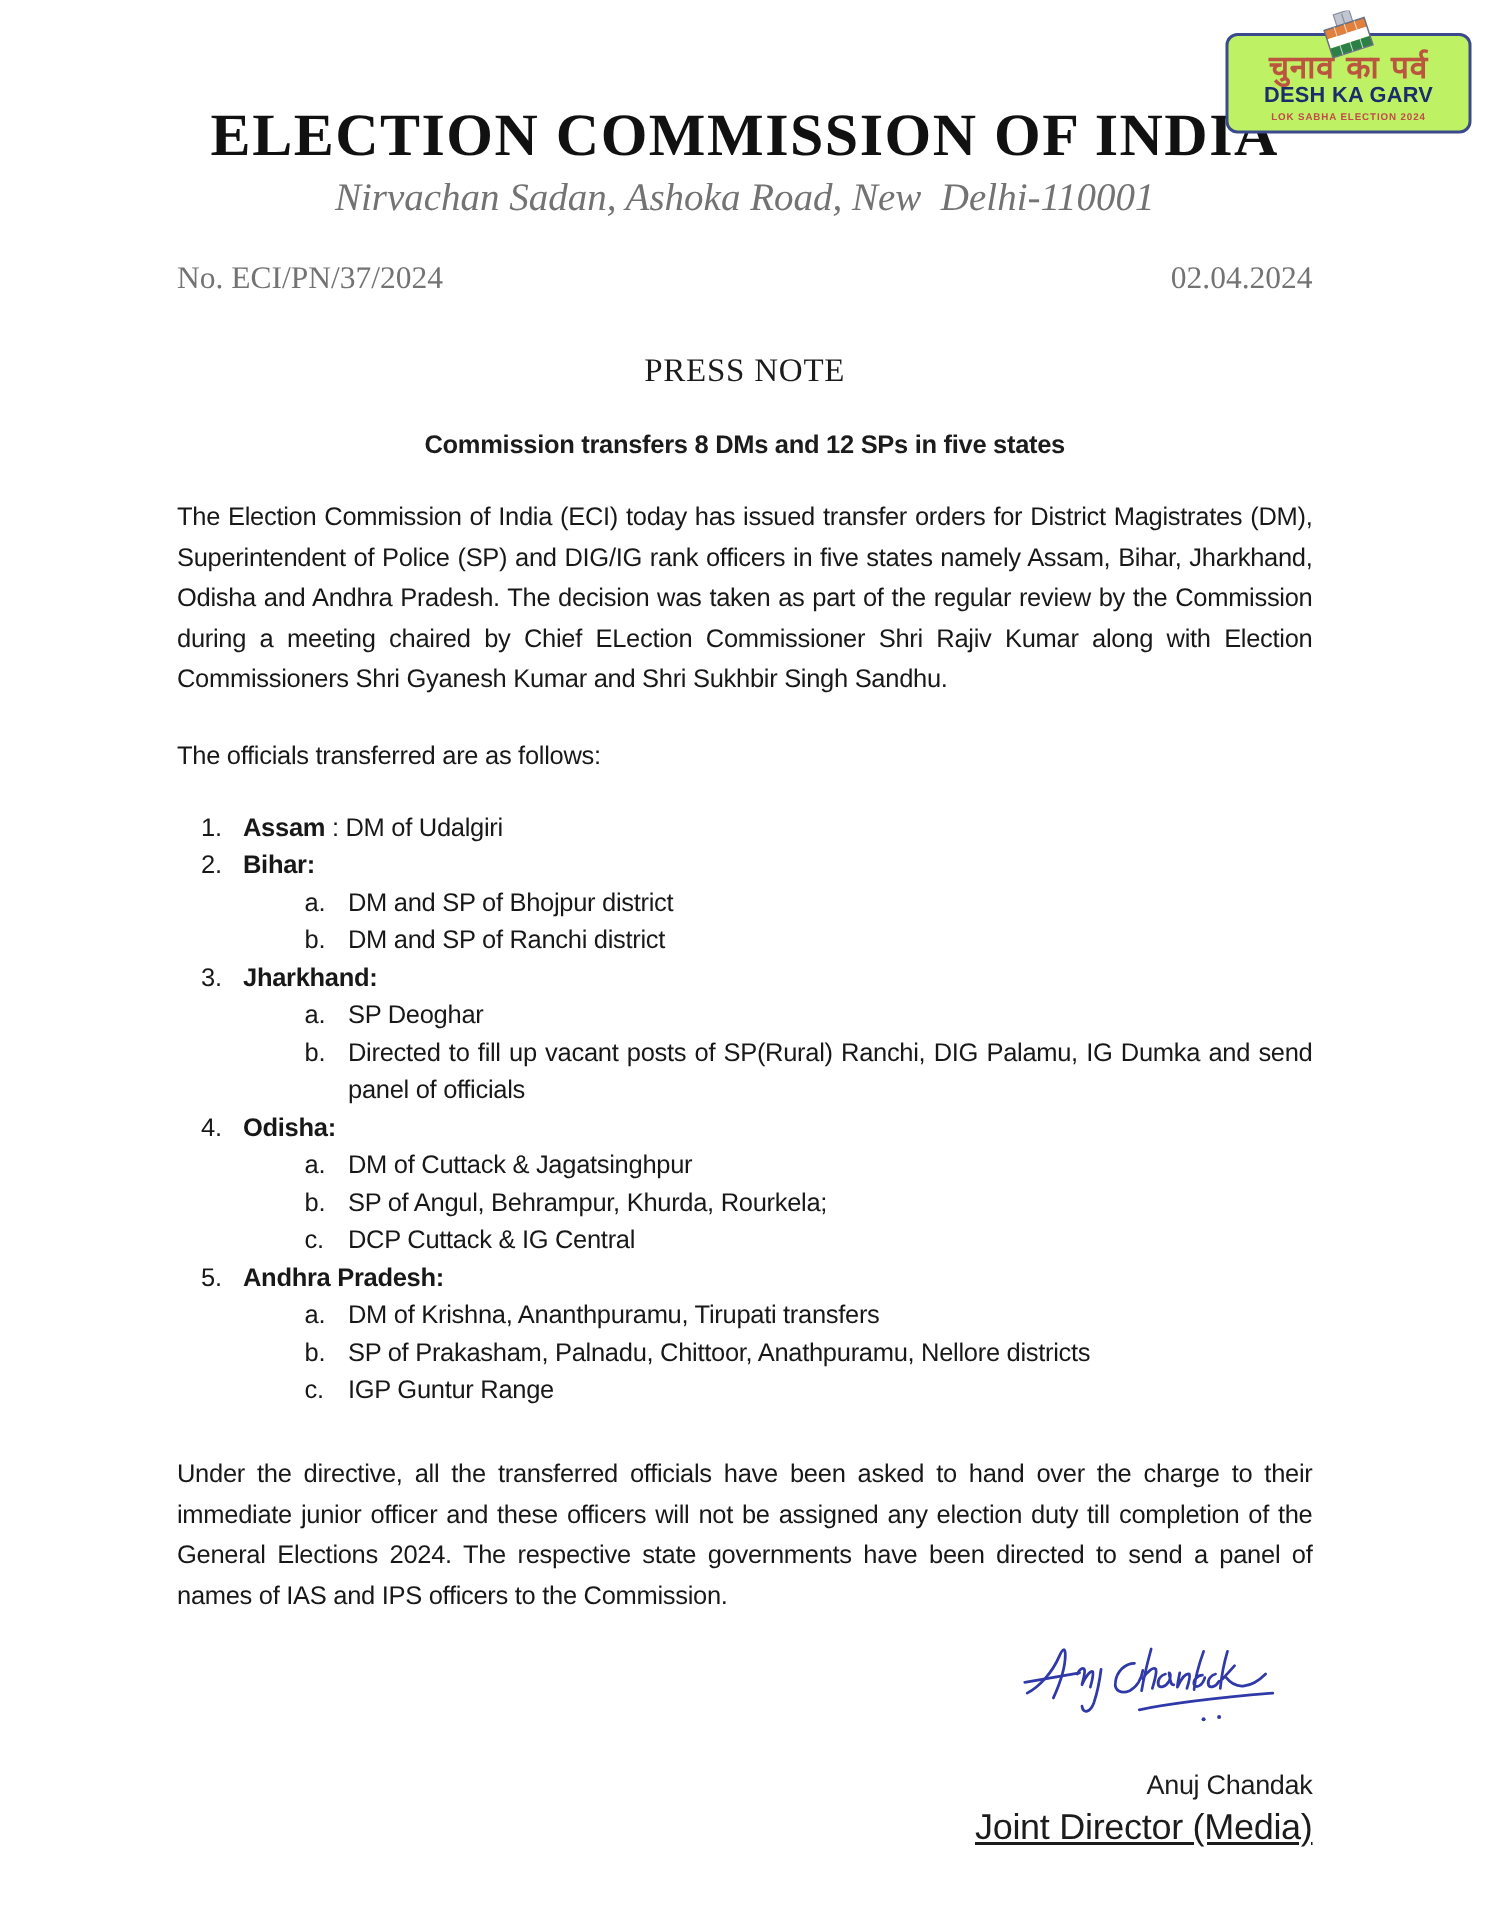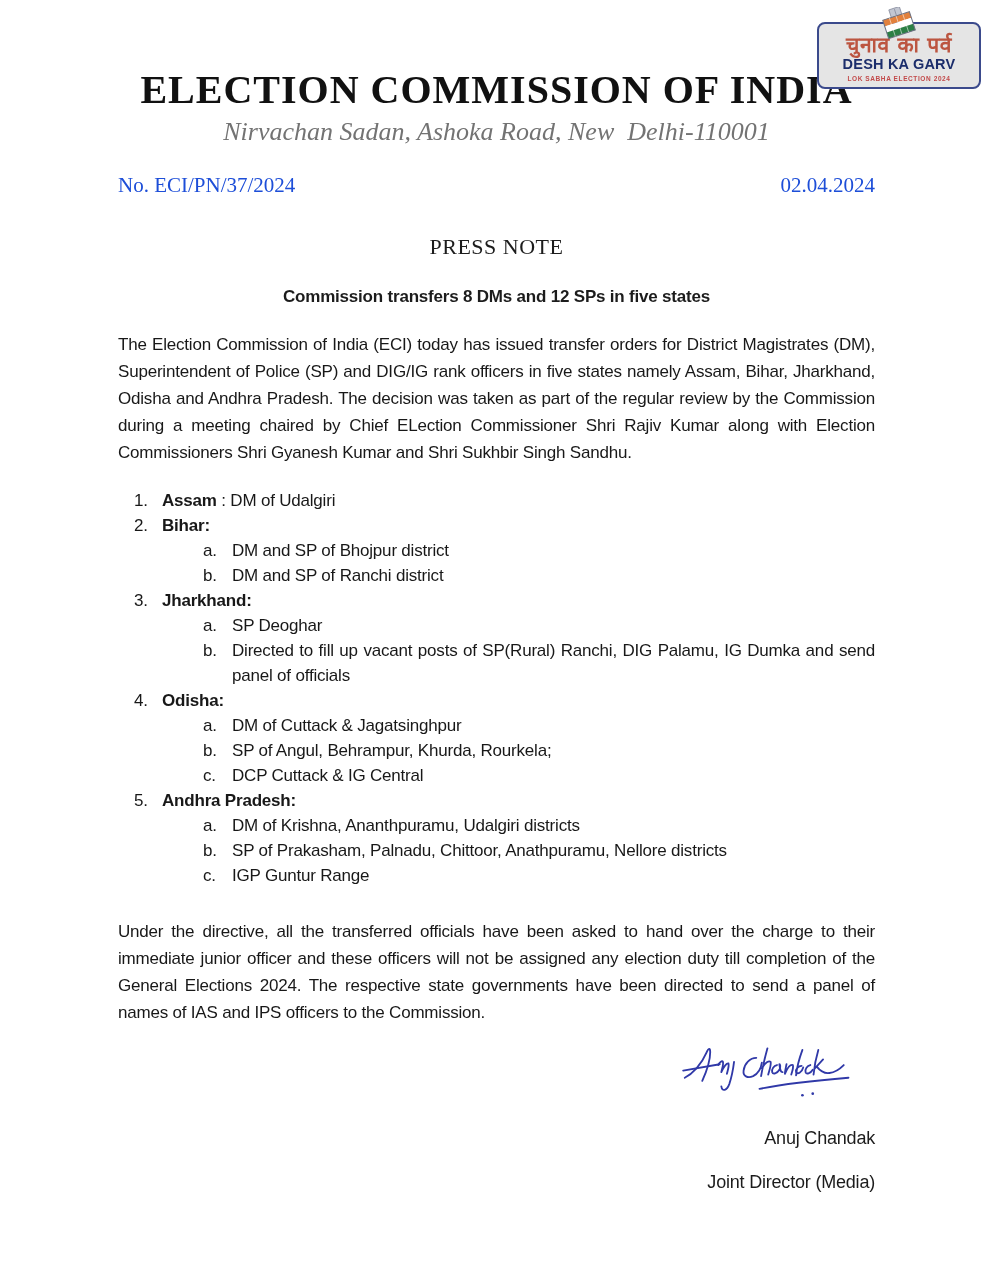--- a/index.html
+++ b/index.html
@@ -16,21 +16,21 @@
   
   .logo {
     position:absolute; top:6px; right:12px; width:164px;
     text-align:center; z-index:5;
   }
   .logo-border {
     position:relative;
     margin-top:16px;
     border:2px solid #3b4a8c;
     border-radius:8px;
-    background:#e5e5e5;
+    background:#bef264;
     padding:10px 19px 5px;
   }
   .ballot-icon {
     position:absolute; top:-17px; left:50%; transform:translateX(-50%);
     width:44px; height:34px;
   }
   .logo-hindi {
     font-size:21px; font-weight:bold; line-height:22px;
     color:#bc5540; letter-spacing:0.5px;
     font-family:"DejaVu Sans", sans-serif;
@@ -60,21 +60,21 @@
     font-family:"Liberation Serif", serif;
     font-style:italic;
     font-size:26px;
     color:#737373;
     white-space:pre-wrap;
   }
   .ref-row {
     margin-top:26px;
     display:flex; justify-content:space-between; align-items:baseline;
     font-family:"Liberation Serif", serif;
-    font-size:21px; color:#1d4ed8;
+    font-size:21px; color:#737373;
   }
 
   
   .pn-title {
     margin-top:36px;
     text-align:center;
     font-family:"Liberation Serif", serif;
     font-weight:normal;
     font-size:22px;
     letter-spacing:0.5px;
@@ -104,21 +104,21 @@
   .sub-row { display:flex; line-height:25px; margin-left:85px; }
   .sub-row .letter { width:29px; flex:none; }
   .sub-row .text { flex:1; text-align:justify; }
 
   .para3 { margin-top:30px; }
 
   
   .sig-block { margin-top:12px; text-align:right; }
   .sig-svg { width:200px; height:62px; margin-right:2px; }
   .sig-name { margin-top:24px; font-size:18px; letter-spacing:-0.2px; }
-  .sig-role { margin-top:23px; font-size:18px; letter-spacing:-0.2px; }
+  .sig-role { margin-top:4px; font-size:24px; letter-spacing:-0.2px;text-decoration:underline; }
 </style>
 </head>
 <body>
 
 <div class="logo">
   <div class="logo-border">
     <svg class="ballot-icon" viewBox="0 0 44 34">
       <g transform="rotate(-18 22 18)">
         <rect x="17" y="0.5" width="11" height="8.5" fill="#c2c6d1" stroke="#8a8fa0" stroke-width="0.8"></rect>
         <line x1="22.5" y1="1.5" x2="22.5" y2="8" stroke="#8a8fa0" stroke-width="0.8"></line>
@@ -145,20 +145,21 @@
   <div class="ref-row">
     <span>No. ECI/PN/37/2024</span>
     <span>02.04.2024</span>
   </div>
 
   <div class="pn-title">PRESS NOTE</div>
   <div class="pn-subject">Commission transfers 8 DMs and 12 SPs in five states</div>
 
   <div class="body-text para1">The Election Commission of India (ECI) today has issued transfer orders for District Magistrates (DM), Superintendent of Police (SP) and DIG/IG rank officers in five states namely Assam, Bihar, Jharkhand, Odisha and Andhra Pradesh. The decision was taken as part of the regular review by the Commission during a meeting chaired by Chief ELection Commissioner Shri Rajiv Kumar along with Election Commissioners Shri Gyanesh Kumar and Shri Sukhbir Singh Sandhu.</div>
 
+  <div class="body-text intro">The officials transferred are as follows:</div>
 
   <div class="transfer-list">
 
     <div class="row">
       <span class="num">1.</span>
       <span class="li-body"><b>Assam</b><span> : DM of Udalgiri</span></span>
     </div>
 
     <div class="row">
       <span class="num">2.</span>
@@ -202,21 +203,21 @@
       <span class="letter">c.</span>
       <span class="text">DCP Cuttack &amp; IG Central</span>
     </div>
 
     <div class="row">
       <span class="num">5.</span>
       <span class="li-body"><b>Andhra Pradesh:</b></span>
     </div>
     <div class="sub-row">
       <span class="letter">a.</span>
-      <span class="text">DM of Krishna, Ananthpuramu, Udalgiri districts</span>
+      <span class="text">DM of Krishna, Ananthpuramu, Tirupati transfers</span>
     </div>
     <div class="sub-row">
       <span class="letter">b.</span>
       <span class="text">SP of Prakasham, Palnadu, Chittoor, Anathpuramu, Nellore districts</span>
     </div>
     <div class="sub-row">
       <span class="letter">c.</span>
       <span class="text">IGP Guntur Range</span>
     </div>
 

